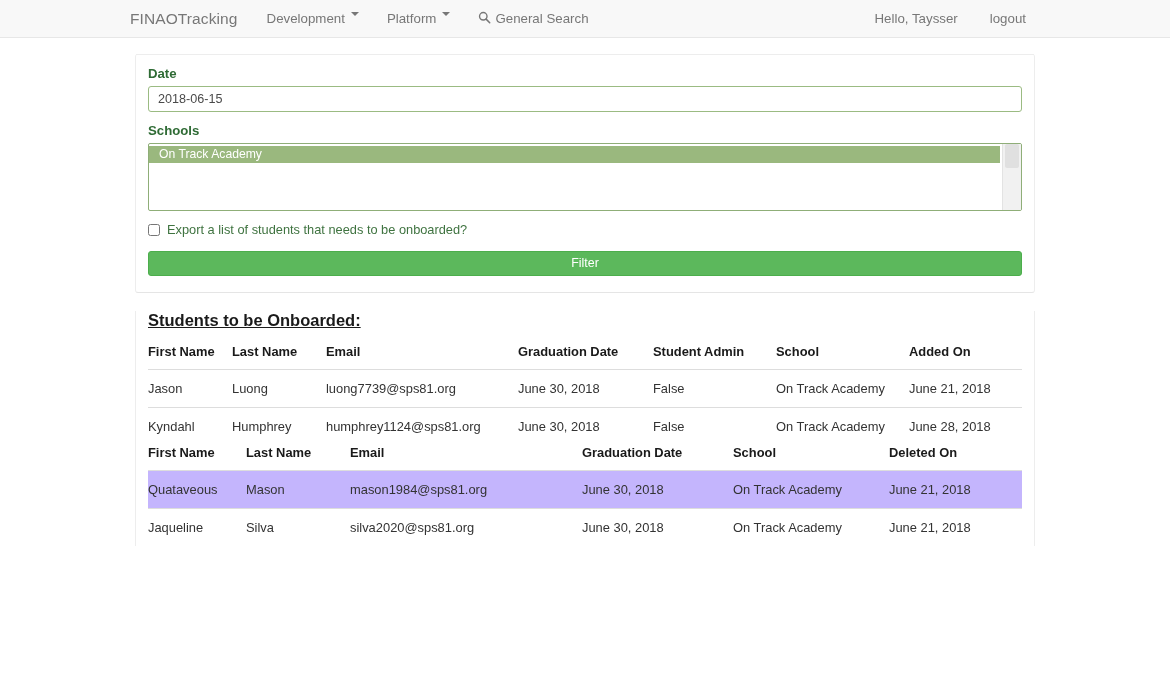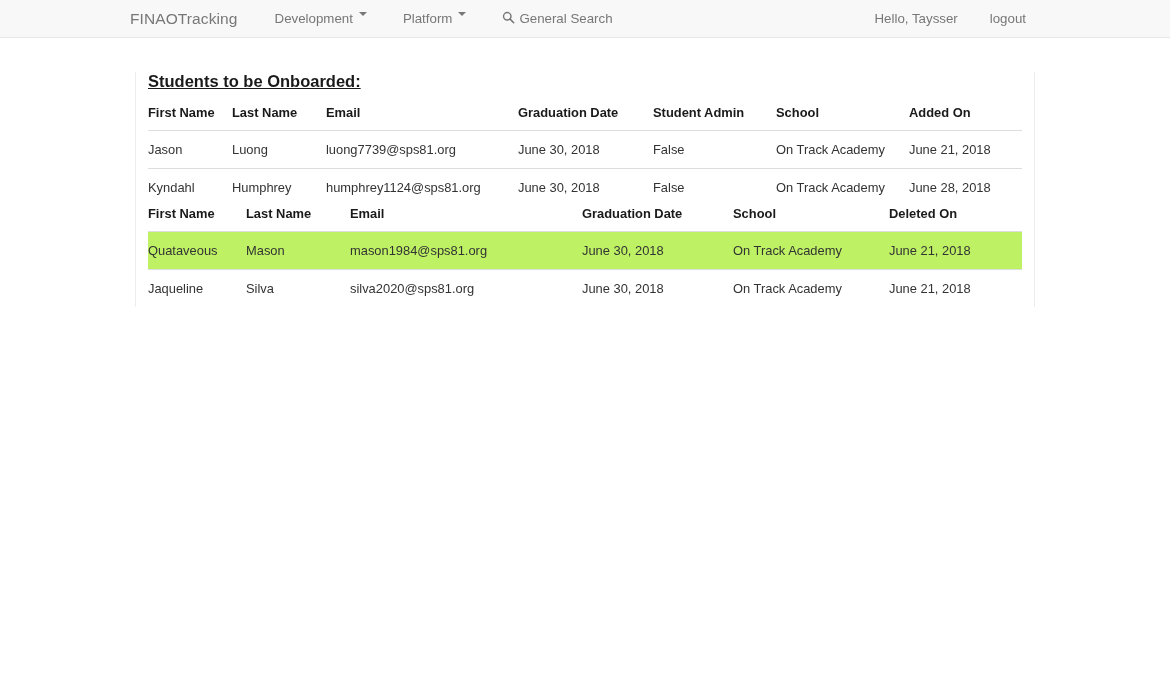--- a/index.html
+++ b/index.html
@@ -18,21 +18,21 @@
     border-bottom: 1px solid #e7e7e7;
     display: flex;
     align-items: center;
     padding: 0 0 0 0;
     position: relative;
   }
   .nav-left {
     display: flex;
     align-items: center;
     margin-left: 130px;
-    gap: 8px;
+    gap: 0;
   }
   .brand {
     font-size: 15.5px;
     color: #777777;
     padding: 0 15px 0 0;
     letter-spacing: 0.1px;
     white-space: nowrap;
   }
   .nav-item {
     font-size: 13.3px;
@@ -204,21 +204,21 @@
     white-space: nowrap;
     margin-left: 8px;
   }
   tbody td {
     padding: 11px 0 11px 0;
     border-top: 1px solid #dddddd;
     color: #333333;
     white-space: nowrap;
     vertical-align: middle;
   }
-  tbody tr.striped td { background: #bef264; }
+  tbody tr.striped td { background: #c4b5fd; }
 
   .t1 .c0 { width: 84px; }
   .t1 .c1 { width: 94px; }
   .t1 .c2 { width: 192px; }
   .t1 .c3 { width: 135px; }
   .t1 .c4 { width: 123px; }
   .t1 .c5 { width: 133px; }
   .t1 .c6 { width: auto; }
 
   .t2 .c0 { width: 98px; }
@@ -257,20 +257,39 @@
   </div>
 
   <div class="nav-right">
     <span class="nav-item">Hello, Taysser</span>
     <span class="nav-item">logout</span>
   </div>
 </div>
 
 <div class="container">
 
+  <div class="filter-panel">
+    <label class="field-label">Date</label>
+    <input class="date-input" type="text" value="2018-06-15" style="">
+
+    <label class="field-label label-schools">Schools</label>
+    <div class="school-select">
+      <div class="school-option">On Track Academy</div>
+      <div class="select-scrollbar">
+        <div class="thumb"></div>
+      </div>
+    </div>
+
+    <div class="checkbox-row">
+      <input type="checkbox" id="exp" style="">
+      <label class="checkbox-label" for="exp">Export a list of students that needs to be onboarded?</label>
+    </div>
+
+    <button class="filter-button">Filter</button>
+  </div>
 
   <div class="results">
 
     <span class="section-heading">Students to be Onboarded:</span>
     <table class="t1">
       <thead>
         <tr>
           <th class="c0">First Name</th>
           <th class="c1">Last Name</th>
           <th class="c2">Email</th>

